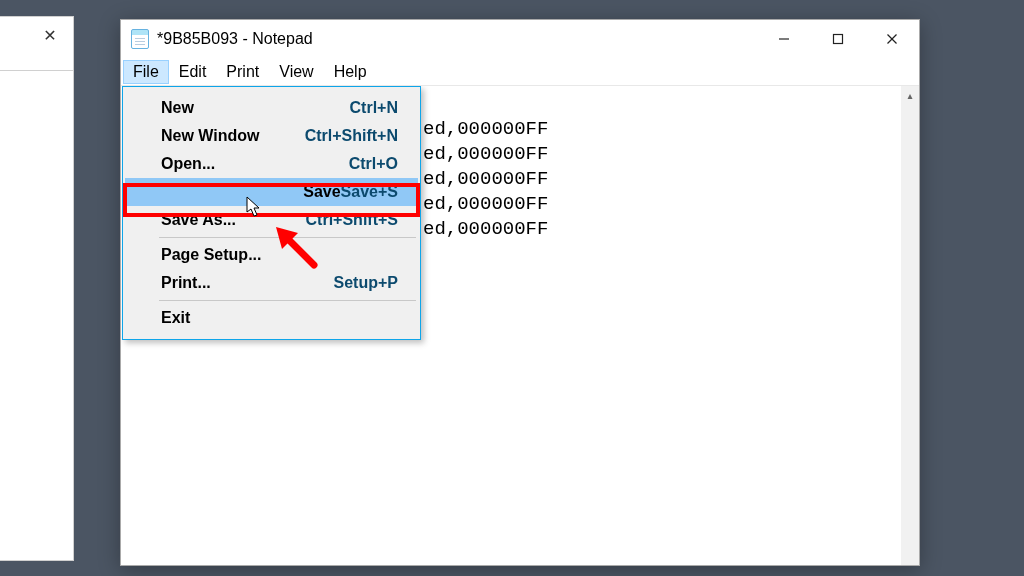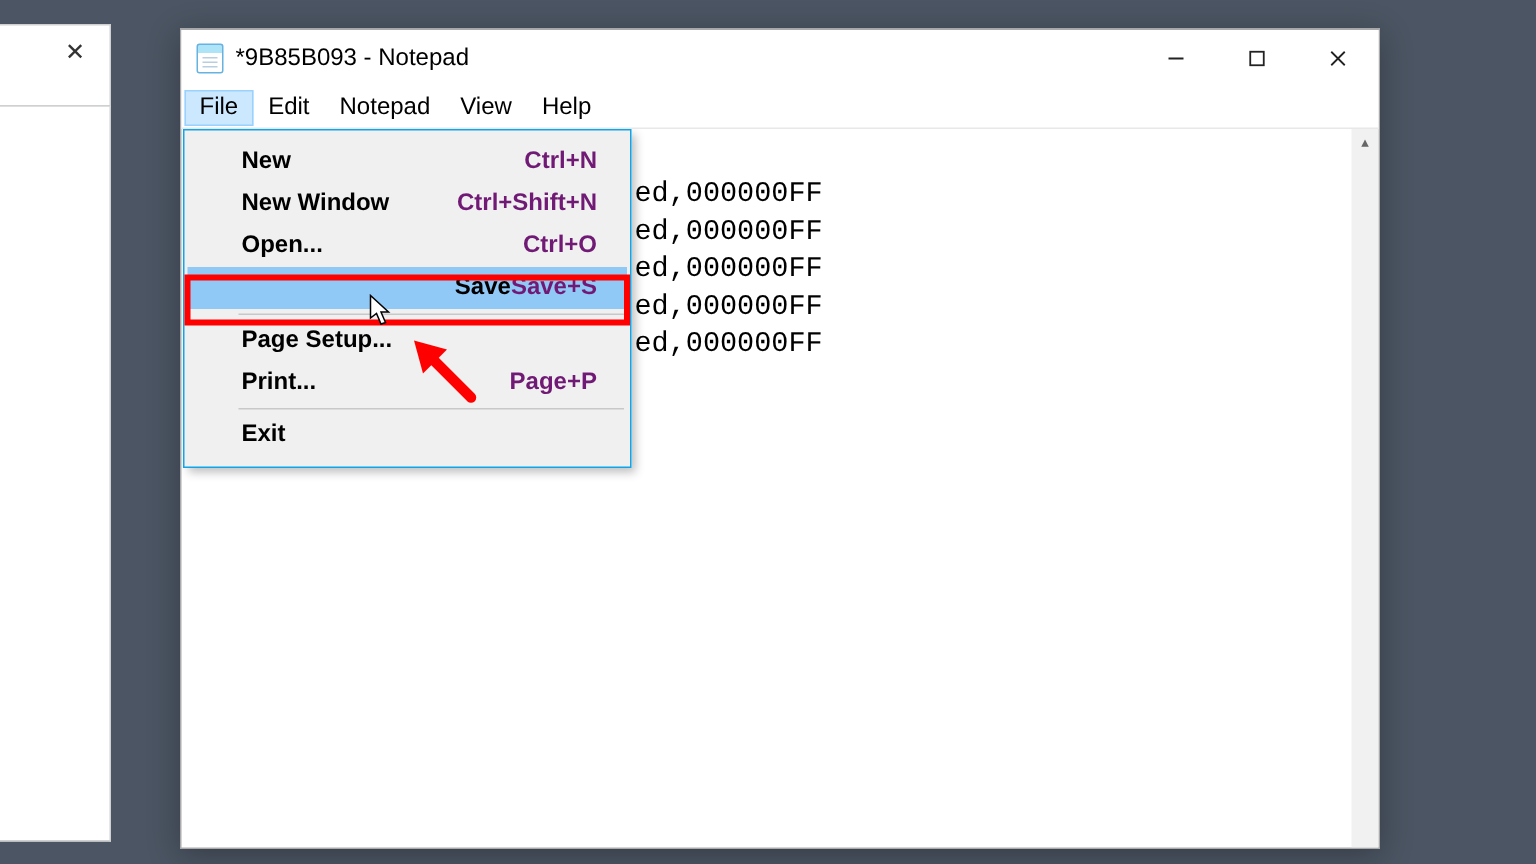--- a/index.html
+++ b/index.html
@@ -173,21 +173,21 @@
   }
   .dropdown-item.highlighted {
     background: #90c8f6;
     justify-content: flex-end;
   }
   .dropdown-sep {
     height: 1px;
     background: #c8c8c8;
     margin: 3px 2px 3px 34px;
   }
-  .shortcut { color: #701a75; }
+  .shortcut { color: #0c4a6e; }
   
   .red-box {
     position: absolute;
     border: 4px solid #ff0000;
     pointer-events: none;
   }
   
   .red-arrow {
     position: absolute;
     pointer-events: none;
@@ -230,21 +230,21 @@
             <line x1="1.5" y1="1.5" x2="10.5" y2="10.5" stroke="#222" stroke-width="1.2"></line>
             <line x1="10.5" y1="1.5" x2="1.5" y2="10.5" stroke="#222" stroke-width="1.2"></line>
           </svg>
       </div>
     </div>
   </div>
 
   <div class="menu-bar">
     <div class="menu-item active">File</div>
     <div class="menu-item">Edit</div>
-    <div class="menu-item">Notepad</div>
+    <div class="menu-item">Print</div>
     <div class="menu-item">View</div>
     <div class="menu-item">Help</div>
   </div>
 
   <div class="content-area">
     <div class="text-content"><span>ed,000000FF</span>
 <span>ed,000000FF</span>
 <span>ed,000000FF</span>
 <span>ed,000000FF</span>
 <span>ed,000000FF</span></div>
@@ -263,28 +263,32 @@
         <span class="shortcut">Ctrl+Shift+N</span>
       </div>
       <div class="dropdown-item">
         <span>Open...</span>
         <span class="shortcut">Ctrl+O</span>
       </div>
       <div class="dropdown-item highlighted" id="save-row">
         <span>Save</span>
         <span class="shortcut">Save+S</span>
       </div>
+      <div class="dropdown-item">
+        <span>Save As...</span>
+        <span class="shortcut">Ctrl+Shift+S</span>
+      </div>
       <div class="dropdown-sep"></div>
       <div class="dropdown-item">
         <span>Page Setup...</span>
         <span class="shortcut"></span>
       </div>
       <div class="dropdown-item">
         <span>Print...</span>
-        <span class="shortcut">Page+P</span>
+        <span class="shortcut">Setup+P</span>
       </div>
       <div class="dropdown-sep"></div>
       <div class="dropdown-item">
         <span>Exit</span>
         <span class="shortcut"></span>
       </div>
     </div>
 
   </div>
 </div>

